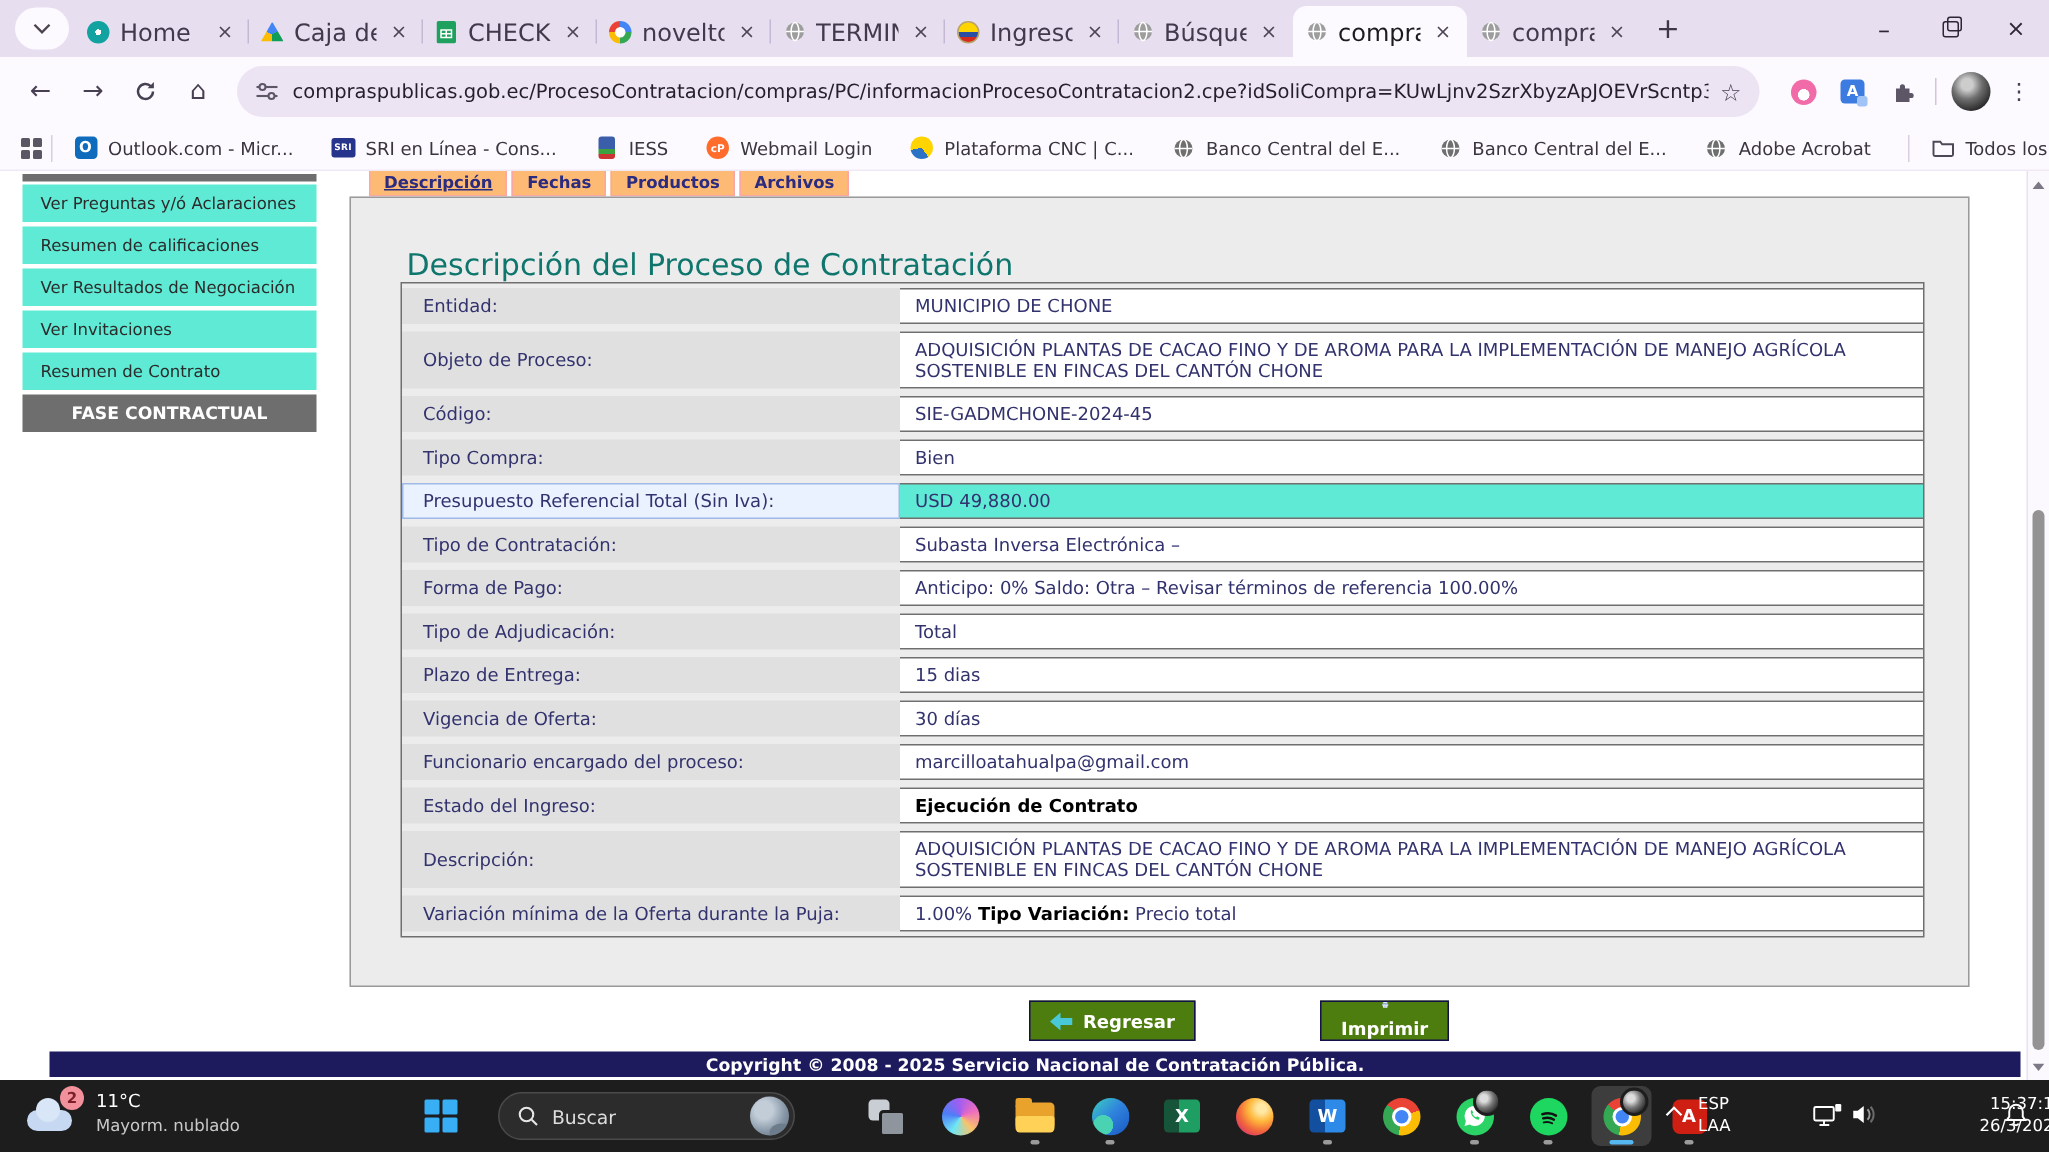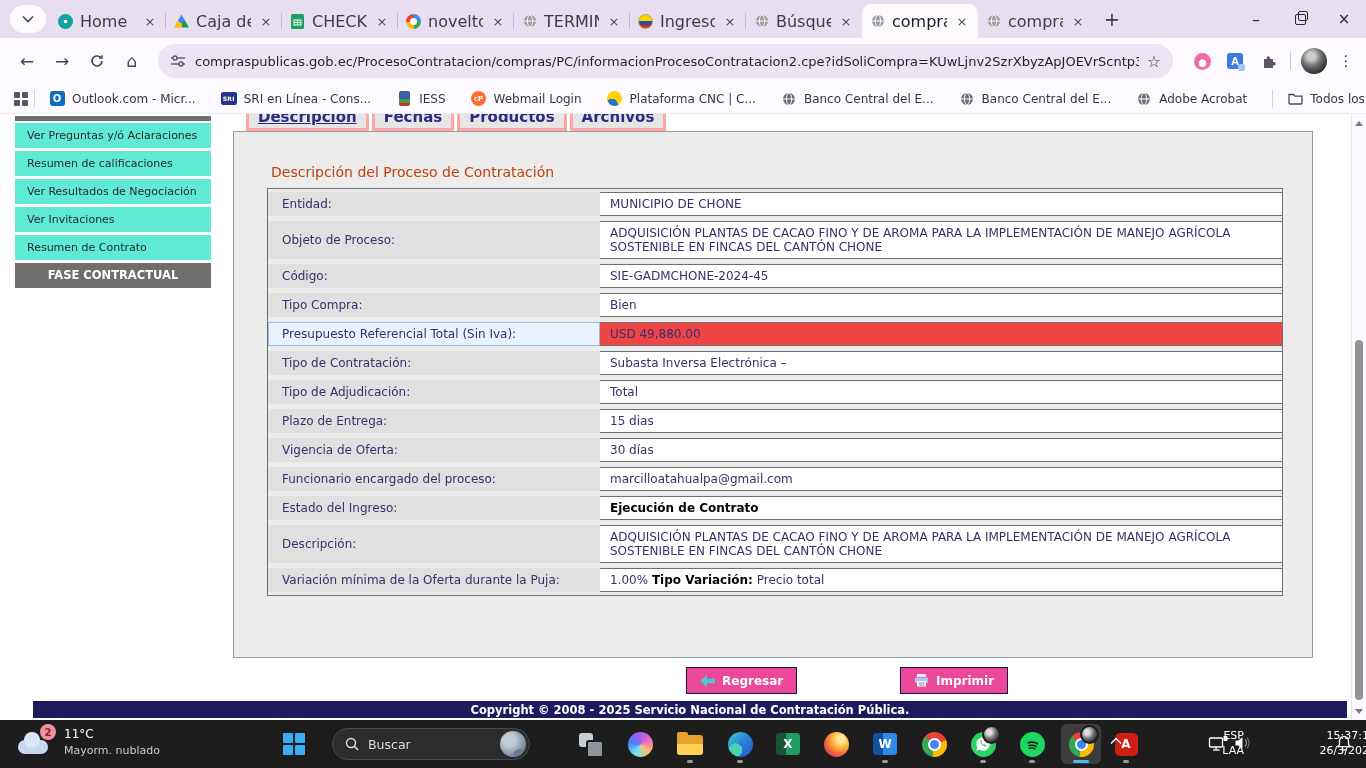--- a/index.html
+++ b/index.html
@@ -68,39 +68,39 @@
   .f-cnc{width:15px;height:15px;border-radius:50%;background:conic-gradient(#ffd400 0 40%,#2b72c4 40% 72%,#ffd400 72% 100%);}
   .bmspacer{flex:1;}
   
   .page{position:absolute;top:114px;left:0;right:0;bottom:48px;background:#fff;overflow:hidden;}
   .sb-stub{position:absolute;left:15px;top:2px;width:196px;height:5px;background:#6e6e6e;}
   .sidebar{position:absolute;left:15px;top:9px;width:196px;}
   .sb-item{height:25px;line-height:25px;background:#5eead4;margin-bottom:3px;padding-left:12px;
            font-size:11px;color:#2b2b2b;box-sizing:border-box;}
   .sb-item.hdr{background:#6e6e6e;color:#fff;font-weight:bold;text-align:center;padding-left:0;font-size:11.5px;}
   .ctabs{position:absolute;left:246px;top:0;height:17px;overflow:hidden;display:flex;gap:3px;}
-  .ctab{height:26px;margin-top:-9px;background:#e5e5e5;border:3px solid #fca5a5;display:flex;align-items:flex-end;
-        padding:2px 9px;font-size:15px;font-weight:bold;color:#2b2b80;box-sizing:border-box;}
+  .ctab{height:26px;margin-top:-9px;background:#fdba74;border:1px solid #fca5a5;display:flex;align-items:flex-end;
+        padding:2px 9px;font-size:11px;font-weight:bold;color:#2b2b80;box-sizing:border-box;}
   .ctab.active{text-decoration:underline;}
   .panel{position:absolute;left:233px;top:17px;width:1080px;height:527px;background:#ececec;
          border:1px solid #9a9a9a;box-sizing:border-box;}
-  .heading{position:absolute;left:37px;top:32px;font-size:14px;color:#c2410c;}
+  .heading{position:absolute;left:37px;top:32px;font-size:20px;color:#0f766e;}
   .twrap{position:absolute;left:33px;top:56px;width:1014px;border:1px solid #6f6f6f;background:#ececec;}
   .twrap table{width:100%;border-collapse:separate;border-spacing:0 5px;margin:-2px 0;}
   td.lbl{width:310px;background:#e0e0e0;color:#32326e;font-size:12px;padding:4px 8px 4px 14px;vertical-align:middle;}
   td.val{background:#fff;color:#32326e;font-size:12px;padding:4px 10px;border-top:1px solid #6f6f6f;
          border-bottom:1px solid #6f6f6f;vertical-align:middle;}
   tr.hl td.lbl{background:#eaf2ff;border:1px solid #9fb9e8;padding:3px 7px 3px 13px;}
-  tr.hl td.val{background:#ef4444;}
+  tr.hl td.val{background:#5eead4;}
   tr.boldrow td.val{font-weight:bold;color:#000;}
   .vb{font-weight:bold;color:#000;}
-  .btn{position:absolute;height:27px;background:#ec4899;color:#fff;font-size:12px;font-weight:bold;
+  .btn{position:absolute;height:27px;background:#4d7c0f;color:#fff;font-size:12px;font-weight:bold;
        display:flex;align-items:center;gap:7px;padding:0 13px;border:1px solid #14104a;box-sizing:border-box;cursor:pointer;}
   #btn-regresar{left:686px;top:553px;}
-  #btn-imprimir{left:900px;top:553px;}
+  #btn-imprimir{left:880px;top:553px;flex-direction:column;}
   .pfooter{position:absolute;left:33px;top:587px;width:1314px;height:17px;background:#1e1a5e;color:#fff;
            font-weight:bold;font-size:11.5px;display:flex;align-items:center;justify-content:center;}
   .vscroll{position:absolute;right:0;top:0;width:15px;height:100%;background:#fbf9fd;border-left:1px solid #e8e2ee;box-sizing:border-box;}
   .varrow{position:absolute;left:0;width:100%;height:14px;display:flex;align-items:center;justify-content:center;}
   .varrow.up{top:2px;} .varrow.down{bottom:2px;}
   .vthumb{position:absolute;left:3px;top:226px;width:8px;height:360px;background:#939393;border-radius:5px;}
   
   .taskbar{position:absolute;left:0;right:0;bottom:0;height:48px;background:#1d1d1d;}
   .weather{position:absolute;left:16px;top:4px;width:170px;height:40px;}
   .cloud{position:absolute;left:2px;top:16px;width:30px;height:14px;background:#c6d8f2;border-radius:8px;}
@@ -136,21 +136,21 @@
   .ic.word{width:24px;height:22px;border-radius:3px;background:linear-gradient(90deg,#124f9e 0 42%,#2d8ae8 42%);color:#fff;font-weight:bold;font-size:12px;}
   .ic.chrome{border-radius:50%;background:conic-gradient(from -50deg,#ea4335 0 120deg,#fbbc05 0 240deg,#34a853 0 360deg);position:relative;}
   .ic.chrome::before{content:"";position:absolute;left:6px;top:6px;width:13px;height:13px;background:#fff;border-radius:50%;}
   .ic.chrome::after{content:"";position:absolute;left:8px;top:8px;width:9px;height:9px;background:#4285f4;border-radius:50%;}
   .ic.whatsapp{border-radius:50%;background:#2bd366;}
   .ic.spotify{border-radius:50%;background:#1ed760;}
   .ic.acrobat{width:23px;height:23px;border-radius:5px;background:#cf1f12;color:#fff;font-weight:bold;font-size:12px;}
   .abadge{position:absolute;top:1px;right:2px;width:15px;height:15px;border-radius:50%;border:2px solid #1d1d1d;
           background:radial-gradient(circle at 35% 35%,#ddd 0 18%,#777 46%,#222 82%);z-index:2;}
   .traytxt{position:absolute;color:#fff;font-size:11px;line-height:15px;}
-  .tray-lang{left:1208px;top:8px;width:36px;text-align:right;}
+  .tray-lang{left:1132px;top:8px;width:36px;text-align:left;}
   .tray-clock{left:1306px;top:8px;width:70px;text-align:right;}
   .trayicon{position:absolute;display:flex;align-items:center;justify-content:center;}
 </style>
 </head>
 <body>
 
 <div id="screen">
 
   <div class="tabstrip">
     <div class="tabsearch">
@@ -402,20 +402,24 @@
           </tr>
           <tr class="hl">
             <td class="lbl">Presupuesto Referencial Total (Sin Iva):</td>
             <td class="val">USD 49,880.00</td>
           </tr>
           <tr>
             <td class="lbl">Tipo de Contratación:</td>
             <td class="val">Subasta Inversa Electrónica –</td>
           </tr>
           <tr>
+            <td class="lbl">Forma de Pago:</td>
+            <td class="val">Anticipo: 0% Saldo: Otra – Revisar términos de referencia 100.00%</td>
+          </tr>
+          <tr>
             <td class="lbl">Tipo de Adjudicación:</td>
             <td class="val">Total</td>
           </tr>
           <tr>
             <td class="lbl">Plazo de Entrega:</td>
             <td class="val">15 dias</td>
           </tr>
           <tr>
             <td class="lbl">Vigencia de Oferta:</td>
             <td class="val">30 días</td>

